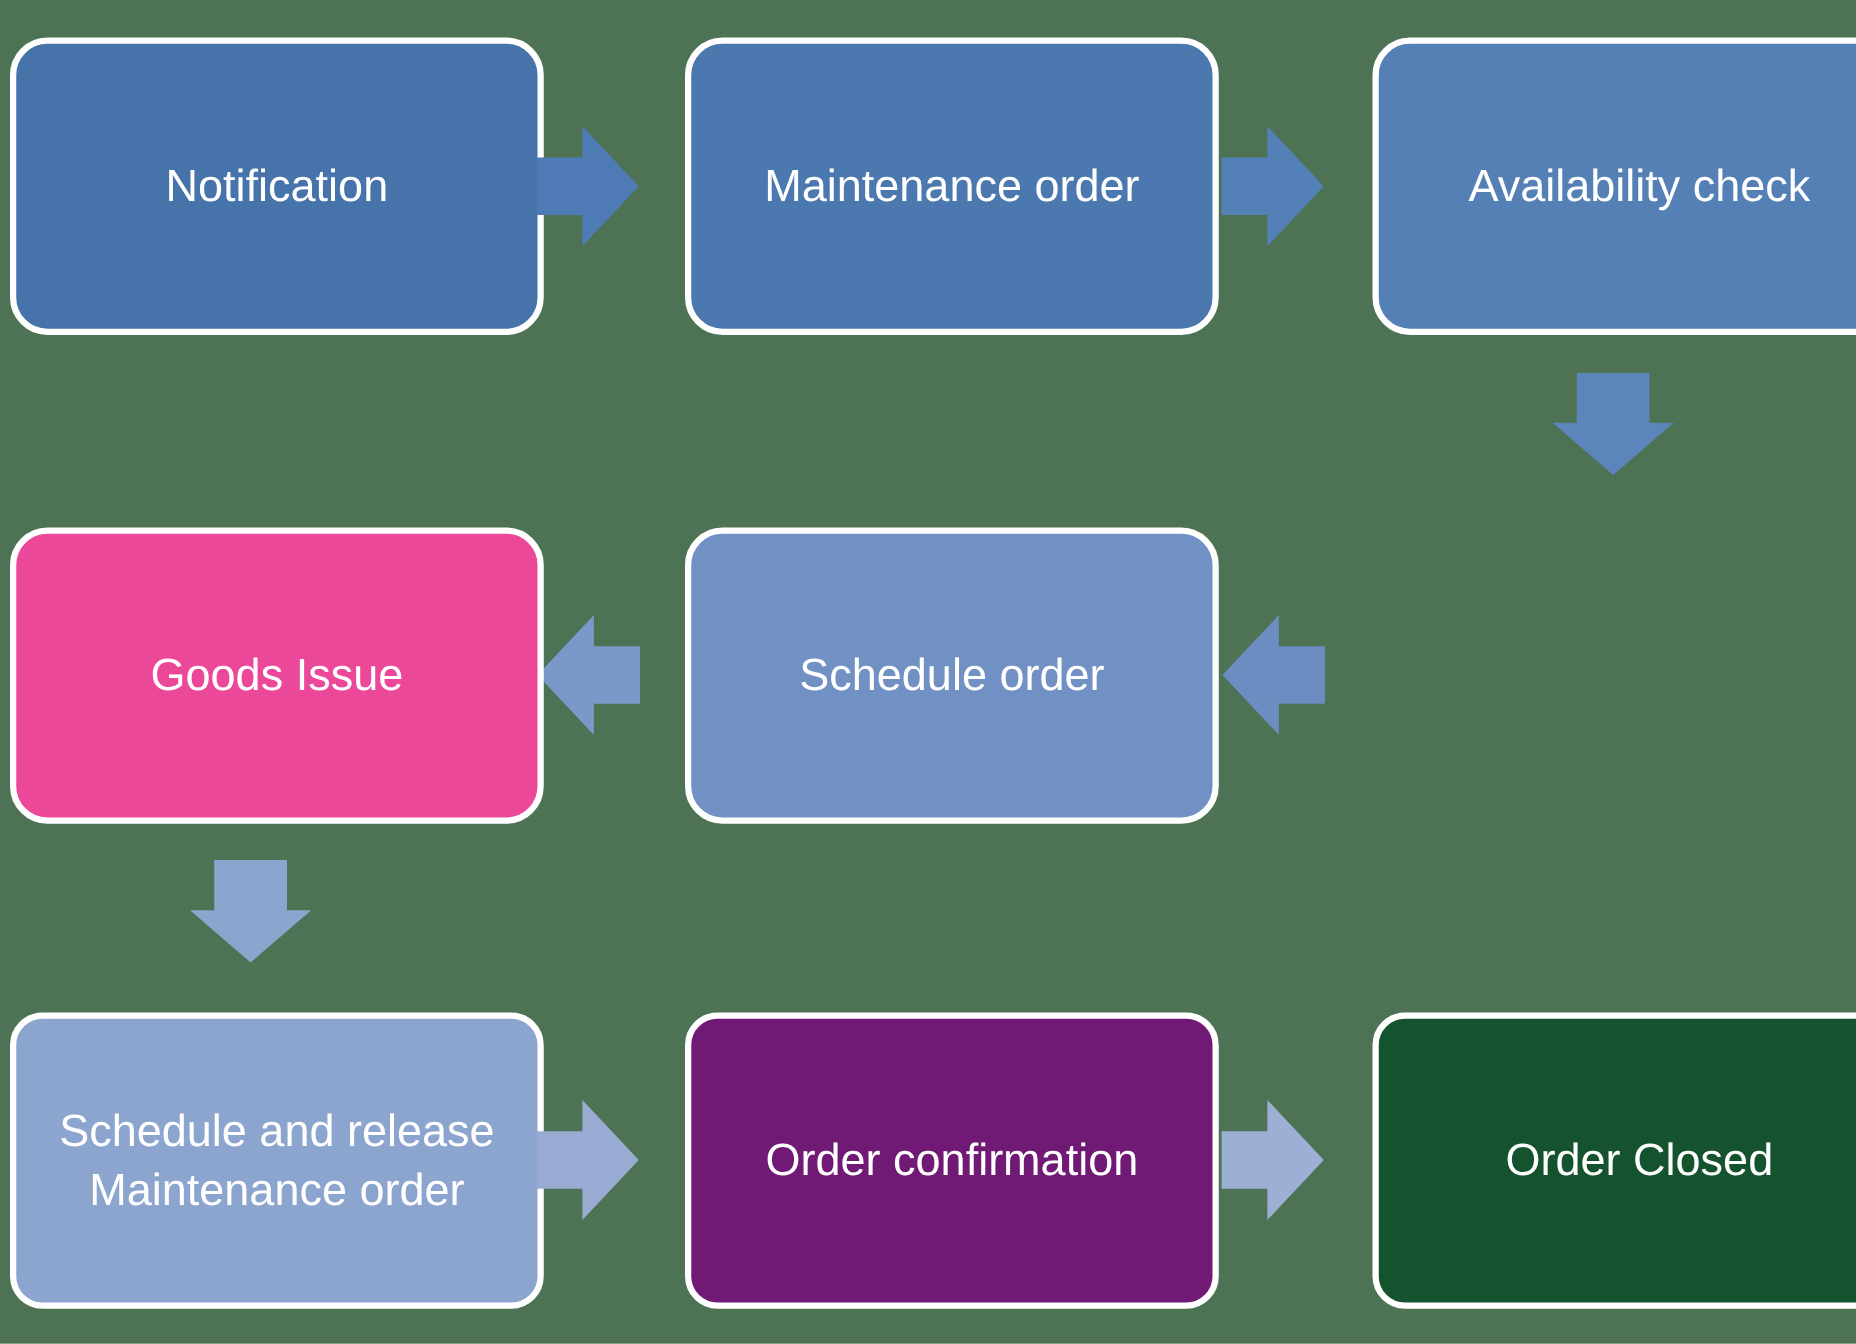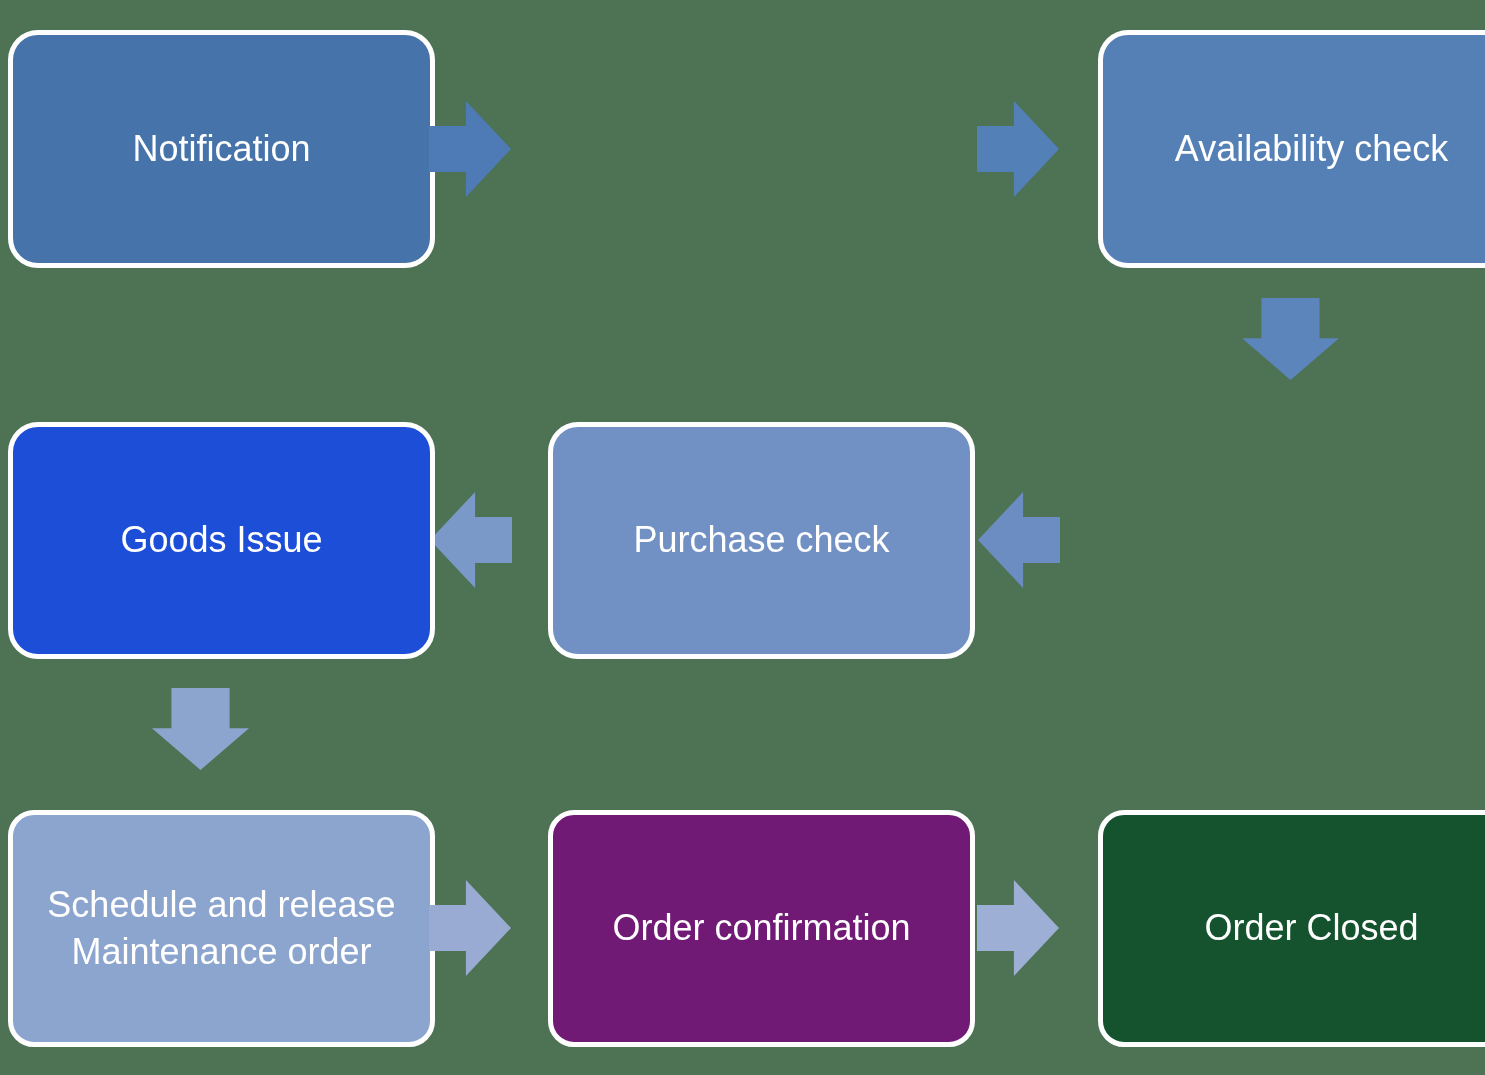--- a/index.html
+++ b/index.html
@@ -65,35 +65,38 @@
 </head>
 <body>
 
 <div class="stage" style="background: rgb(77, 115, 84);">
 
   <div class="node r0 c0" style="background: rgb(70, 115, 169);">
     <span>Notification</span>
   </div>
   <div class="arrow arrow-right a0" style="background: rgb(78, 123, 181);"></div>
 
+  <div class="node r0 c1" style="background: rgb(75, 120, 175);">
+    <span>Maintenance order</span>
+  </div>
   <div class="arrow arrow-right a1" style="background: rgb(83, 128, 183);"></div>
 
   <div class="node r0 c2" style="background: rgb(85, 128, 182);">
     <span>Availability check</span>
   </div>
   <div class="arrow arrow-down a2" style="background: rgb(92, 133, 187);"></div>
 
   <div class="arrow arrow-left a3" style="background: rgb(108, 141, 193);"></div>
 
   <div class="node r1 c1" style="background: rgb(113, 145, 196);">
-    <span>Purchase check</span>
+    <span>Schedule order</span>
   </div>
   <div class="arrow arrow-left a4" style="background: rgb(123, 153, 200);"></div>
 
-  <div class="node r1 c0" style="background: #1d4ed8;">
+  <div class="node r1 c0" style="background: #ec4899;">
     <span>Goods Issue</span>
   </div>
   <div class="arrow arrow-down a5" style="background: rgb(140, 165, 207);"></div>
 
   <div class="node r2 c0" style="background: rgb(140, 165, 207);">
     <span>Schedule and release Maintenance order</span>
   </div>
   <div class="arrow arrow-right a6" style="background: rgb(153, 171, 211);"></div>
 
   <div class="node r2 c1" style="background: #701a75;">

